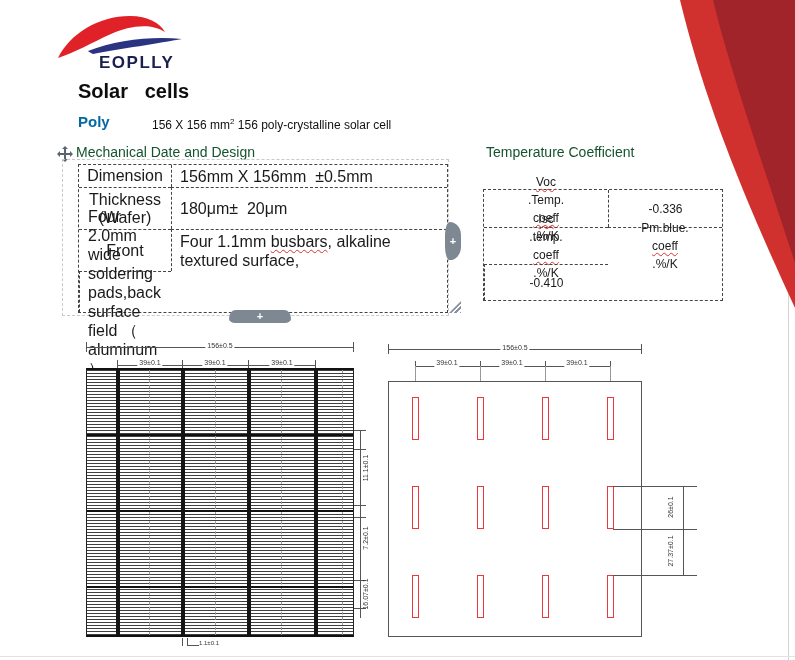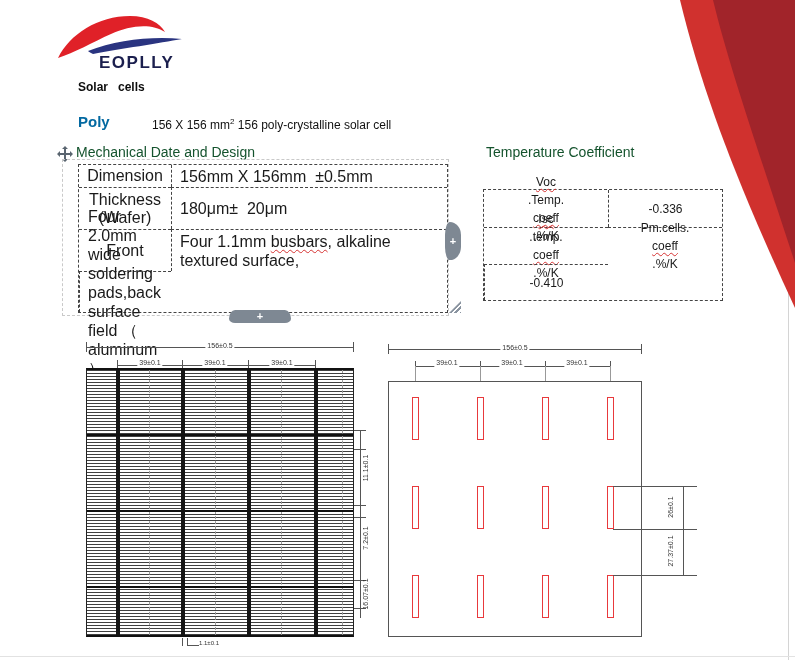--- a/index.html
+++ b/index.html
@@ -45,21 +45,21 @@
   .busbar{position:absolute;top:0;width:4px;height:100%;background:#141414;}
   .cline{position:absolute;top:0;width:0;height:100%;border-left:1px dashed #9a9a9a;}
   
   .bd-square{position:absolute;left:388px;top:381px;width:254px;height:256px;box-sizing:border-box;
              border:1px solid #555;background:#fff;}
   .pad{position:absolute;width:7px;height:43px;box-sizing:border-box;border:1px solid #e8393c;background:#fff;}
   .edge-r{position:absolute;left:788px;top:0;width:1px;height:660px;background:#d4d4d4;}
   .edge-b{position:absolute;left:0;top:656px;width:795px;height:1px;background:#e2e2e2;}
   .brand{position:absolute;left:99px;top:53px;font-size:17px;font-weight:bold;
          letter-spacing:1.5px;color:#1b1f4e;}
-  .title{position:absolute;left:78px;top:80px;font-size:12px;font-weight:bold;white-space:pre;color:#0d0d0d;}
+  .title{position:absolute;left:78px;top:80px;font-size:20px;font-weight:bold;white-space:pre;color:#0d0d0d;}
   .poly{position:absolute;left:78px;top:113px;font-size:15px;font-weight:bold;color:#0369a1;}
   .spec{position:absolute;left:152px;top:117px;font-size:12px;color:#111;}
   .spec sup{font-size:8px;}
 </style>
 </head>
 <body>
 
 <div class="edge-r"></div>
 <div class="edge-b"></div>
 
@@ -119,21 +119,21 @@
       <span>.%/K</span>
     </div>
   <div class="cell row1 val-c">-0.336</div>
   <div class="cell lab">
       <span class="wavy">Isc</span>
       <span>.temp.</span>
       <span class="wavy">coeff</span>
       <span>.%/K</span>
     </div>
   <div class="cell lab">
-      <span>Pm.cells.</span>
+      <span>Pm.blue.</span>
       <span class="wavy">coeff</span>
       <span>.%/K</span>
     </div>
   <div class="cell val-c">-0.410</div>
 </div>
 
 <div>
 
   <div class="ln" style="left:86px;top:347px;width:268px;height:1px;"></div>
   <div class="ln" style="left:86px;top:342px;width:1px;height:10px;"></div>

